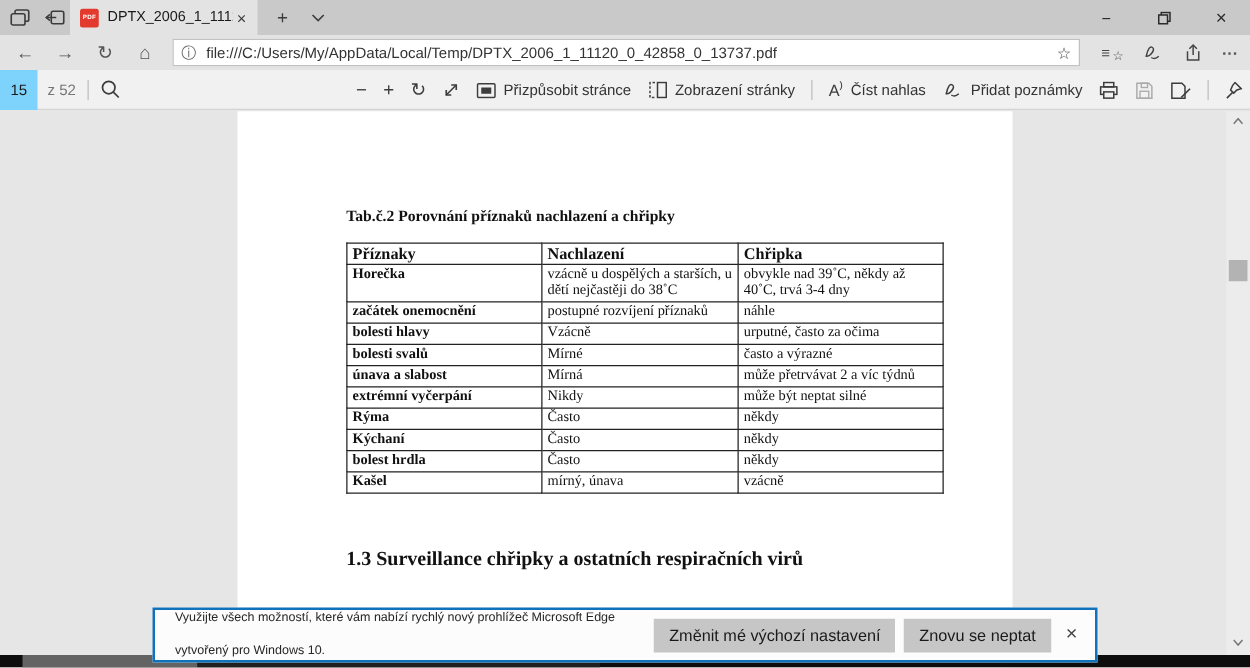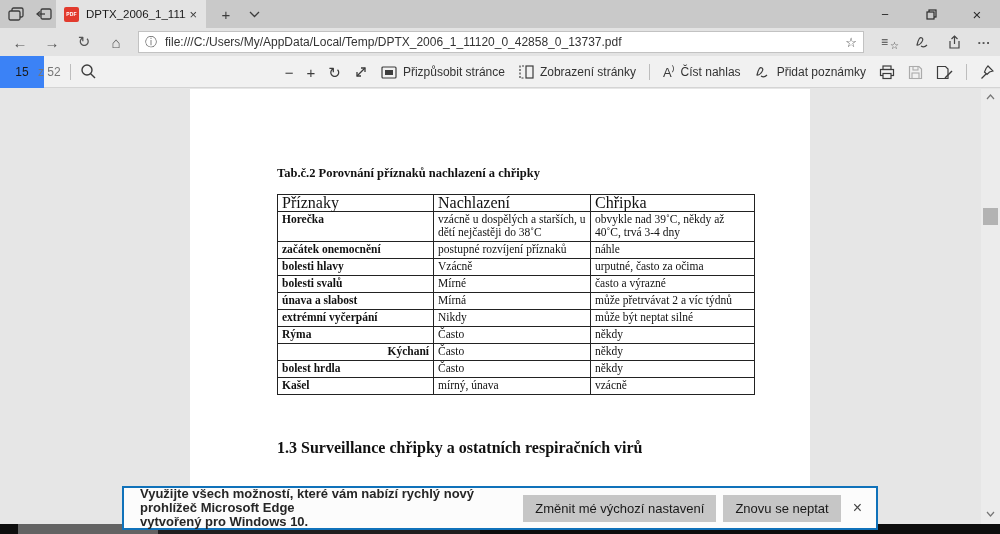--- a/index.html
+++ b/index.html
@@ -25,54 +25,54 @@
   .urlbox { position:absolute; left:138px; top:3px; width:726px; height:22px; background:#fff; border:1px solid #c2c2c2; display:flex; align-items:center; padding:0 6px; }
   .url-info { color:#666; font-size:12px; margin-right:8px; }
   .url-text { font-size:12px; color:#333; flex:1; white-space:nowrap; overflow:hidden; }
   .url-star { color:#444; font-size:13px; }
   .fav-stack { position:relative; width:18px; height:16px; }
   .fav-stack .lines { position:absolute; left:0; top:1px; font-size:12px; color:#444; }
   .fav-stack .star { position:absolute; right:0; bottom:-1px; font-size:10px; color:#444; }
 
   
   .pdfbar { left:0; top:56px; width:1000px; height:32px; background:#f1f1f1; border-bottom:1px solid #d4d4d4; }
-  .pageinput { position:absolute; left:0; top:0; width:44px; height:32px; background:#3b82f6; border:none; text-align:center; font-size:12px; color:#1a1a1a; font-family:"Liberation Sans",sans-serif; }
+  .pageinput { position:absolute; left:0; top:0; width:30px; height:32px; background:#7dd3fc; border:none; text-align:center; font-size:12px; color:#1a1a1a; font-family:"Liberation Sans",sans-serif; }
   .pagecount { position:absolute; left:38px; top:9px; font-size:12px; color:#767676; }
   .vdiv { width:1px; height:16px; background:#bdbdbd; }
   .pdiv1 { position:absolute; left:70px; top:8px; }
   .search-btn { position:absolute; left:80px; top:7px; }
   .pdf-right { position:absolute; right:6px; top:0; height:32px; display:flex; align-items:center; gap:13px; }
   .tool { display:flex; align-items:center; gap:6px; color:#333; font-size:12px; }
   .tool .g { font-size:15px; color:#3c3c3c; line-height:1; }
   .disabled { opacity:.38; }
 
   
   .content-bg { left:0; top:89px; width:1000px; height:445px; background:#e6e6e6; }
   .page { left:190px; top:89px; width:620px; height:445px; background:#ffffff; font-family:"Liberation Serif", serif; color:#111; }
   .caption { position:absolute; left:87px; top:77px; font-weight:bold; font-size:12.5px; }
   table.sym { position:absolute; left:87px; top:105px; width:477px; border-collapse:collapse; font-size:11.5px; line-height:13px; table-layout:fixed; }
   table.sym th, table.sym td { border:1px solid #222; padding:1px 4px 2px 4px; text-align:left; vertical-align:top; font-weight:normal; }
-  table.sym th { font-weight:normal; font-size:16px; }
+  table.sym th { font-weight:bold; font-size:13px; }
   table.sym col.c1 { width:156px; } table.sym col.c2 { width:157px; } table.sym col.c3 { width:164px; }
   td.just { text-align:justify; }
   .heading { position:absolute; left:87px; top:350px; font-weight:bold; font-size:16px; }
 
   
   .scrollbar { left:981px; top:89px; width:19px; height:445px; background:#ececec; }
   .sb-btn { position:absolute; left:0; width:19px; height:16px; display:flex; align-items:center; justify-content:center; }
   .sb-thumb { position:absolute; left:2px; top:119px; width:15px; height:17px; background:#b3b3b3; }
 
   
   .taskbar { left:0; top:524px; width:1000px; height:10px; background:#0d0d0d; }
   .tb-seg1 { left:18px; top:524px; width:140px; height:10px; background:#636363; }
   .tb-seg2 { left:158px; top:524px; width:322px; height:10px; background:#1f1f1f; }
 
   
   .notif { left:122px; top:486px; width:756px; height:44px; background:#fcfcfc; border:2px solid #1072ba; display:flex; align-items:center; z-index:5; }
-  .notif-msg { flex:1; font-size:13px; line-height:14px; color:#262626; padding-left:16px;font-weight:bold; }
+  .notif-msg { flex:1; font-size:10px; line-height:26px; color:#262626; padding-left:16px; }
   .notif-btn { background:#c6c6c6; border:none; font-family:"Liberation Sans",sans-serif; font-size:13px; color:#1a1a1a; padding:6px 12px; margin-left:7px; white-space:nowrap; }
   .notif-close { font-size:16px; color:#444; padding:0 14px 0 12px; }
 </style>
 </head>
 <body>
 
 <div class="abs titlebar">
   <div class="tb-icon" style="left:2px;">
     <svg width="16" height="14" viewBox="0 0 16 14">
       <rect x="4" y="1" width="11" height="9" rx="1.5" fill="none" stroke="#3c3c3c" stroke-width="1.3"></rect>
@@ -294,21 +294,21 @@
           <td style="font-weight: bold;">extrémní vyčerpání</td>
           <td>Nikdy</td>
           <td>může být neptat silné</td>
         </tr>
         <tr>
           <td style="font-weight: bold;">Rýma</td>
           <td>Často</td>
           <td>někdy</td>
         </tr>
         <tr>
-          <td style="font-weight: bold; text-align: right;">Kýchaní</td>
+          <td style="font-weight: bold;">Kýchaní</td>
           <td>Často</td>
           <td>někdy</td>
         </tr>
         <tr>
           <td style="font-weight: bold; font-family: Liberation Serif, serif;">bolest hrdla</td>
           <td>Často</td>
           <td>někdy</td>
         </tr>
         <tr>
           <td style="font-weight: bold;">Kašel</td>

